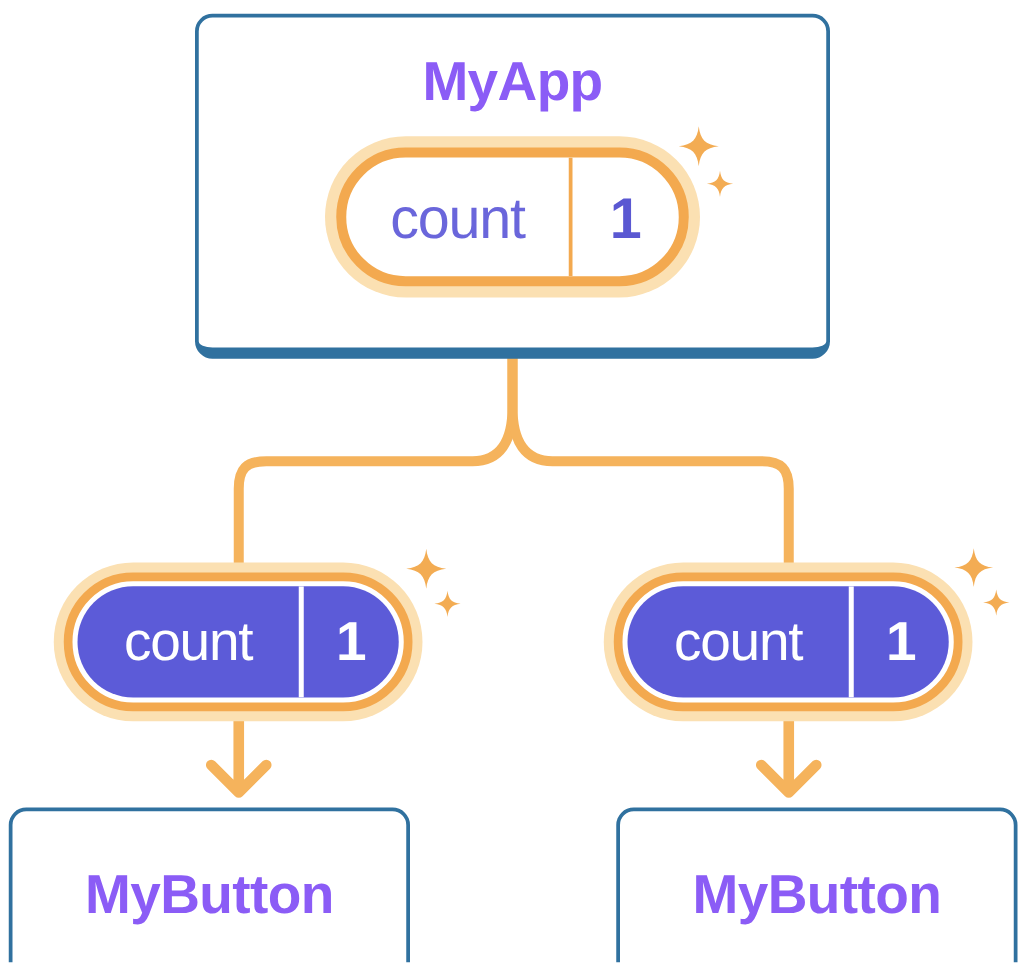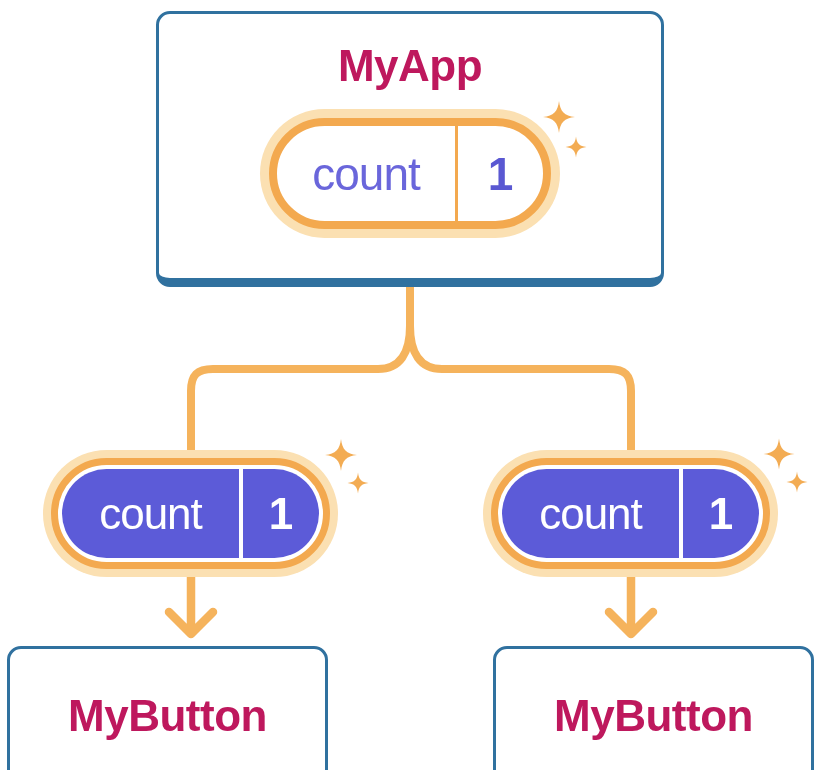--- a/index.html
+++ b/index.html
@@ -11,21 +11,21 @@
   .lines-layer { z-index:1; }
   .sparkles-layer { z-index:3; }
 
   
   .comp-card {
     position:absolute; box-sizing:border-box; background:#ffffff;
     border:3px solid #30719F; border-bottom-width:9px; border-radius:14px;
     z-index:2; display:flex; flex-direction:column; align-items:center;
   }
   .comp-title {
-    color:#be185d; font-size:44px; font-weight:700; letter-spacing:-0.5px;
+    color:#8b5cf6; font-size:44px; font-weight:700; letter-spacing:-0.5px;
     line-height:44px; white-space:nowrap;
   }
   .card-root   { left:156px; top:11px;  width:508px; height:276px; }
   .card-root .comp-title { margin-top:30px; }
   .card-child  { top:646px; width:321px; height:146px; justify-content:center; }
   .card-child-left  { left:7px; }
   .card-child-right { left:493px; }
 
   
   .pill-halo {

